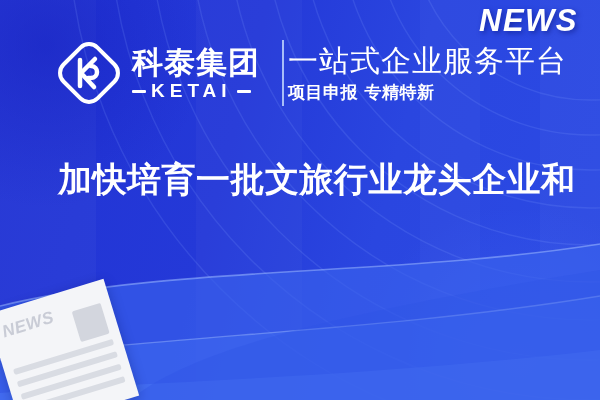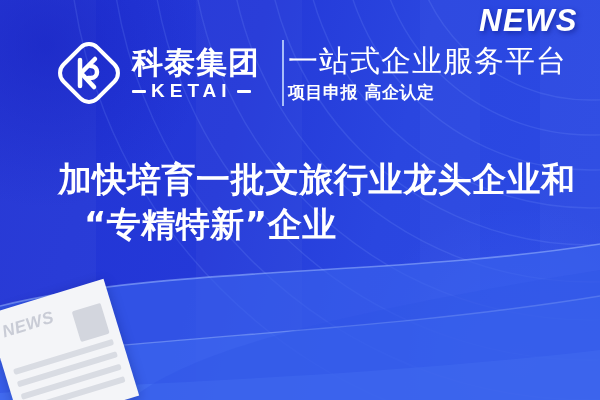--- a/index.html
+++ b/index.html
@@ -299,29 +299,28 @@
           <span class="logo-en">KETAI</span>
           <span class="logo-dash"></span>
         </div>
       </div>
     </div>
 
     <div class="divider"></div>
 
     <div class="tagline-block">
       <div class="tagline-main">一站式企业服务平台</div>
-      <div class="tagline-sub">项目申报 高企认定</div>
+      <div class="tagline-sub">项目申报 专精特新</div>
     </div>
   </div>
 
   <div class="news-mark">NEWS</div>
 
   <div class="headline">
     <div class="headline-line">加快培育一批文旅行业龙头企业和</div>
-    <div class="headline-line indent">“专精特新”企业</div>
   </div>
 
   <div class="newspaper">
     <div class="np-title">NEWS</div>
     <div class="np-thumb"></div>
     <div class="np-lines">
       <div class="np-line"></div>
       <div class="np-line"></div>
       <div class="np-line"></div>
       <div class="np-line"></div>

